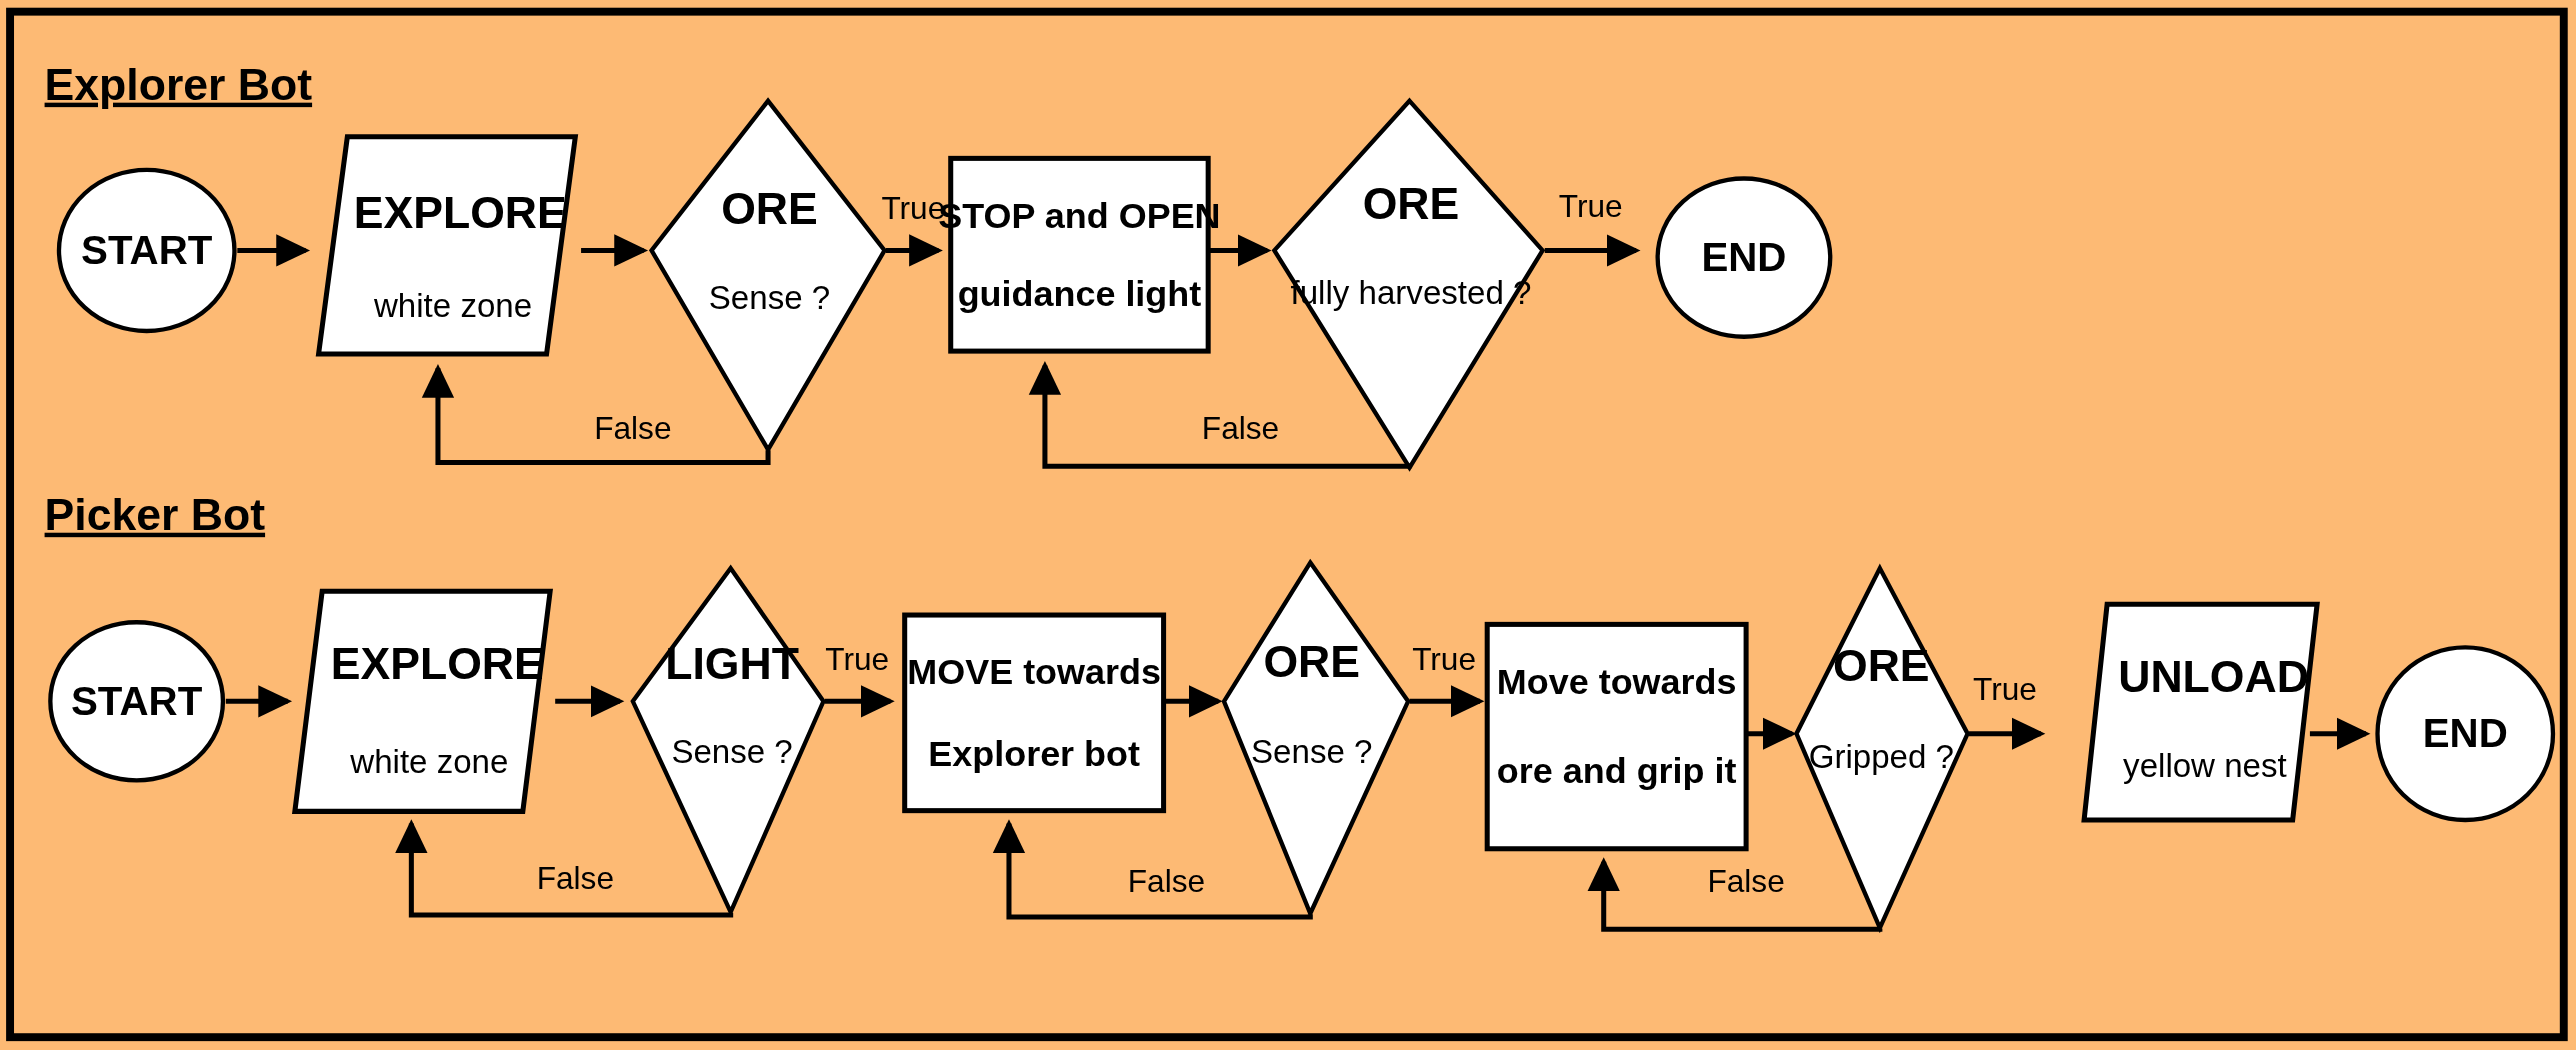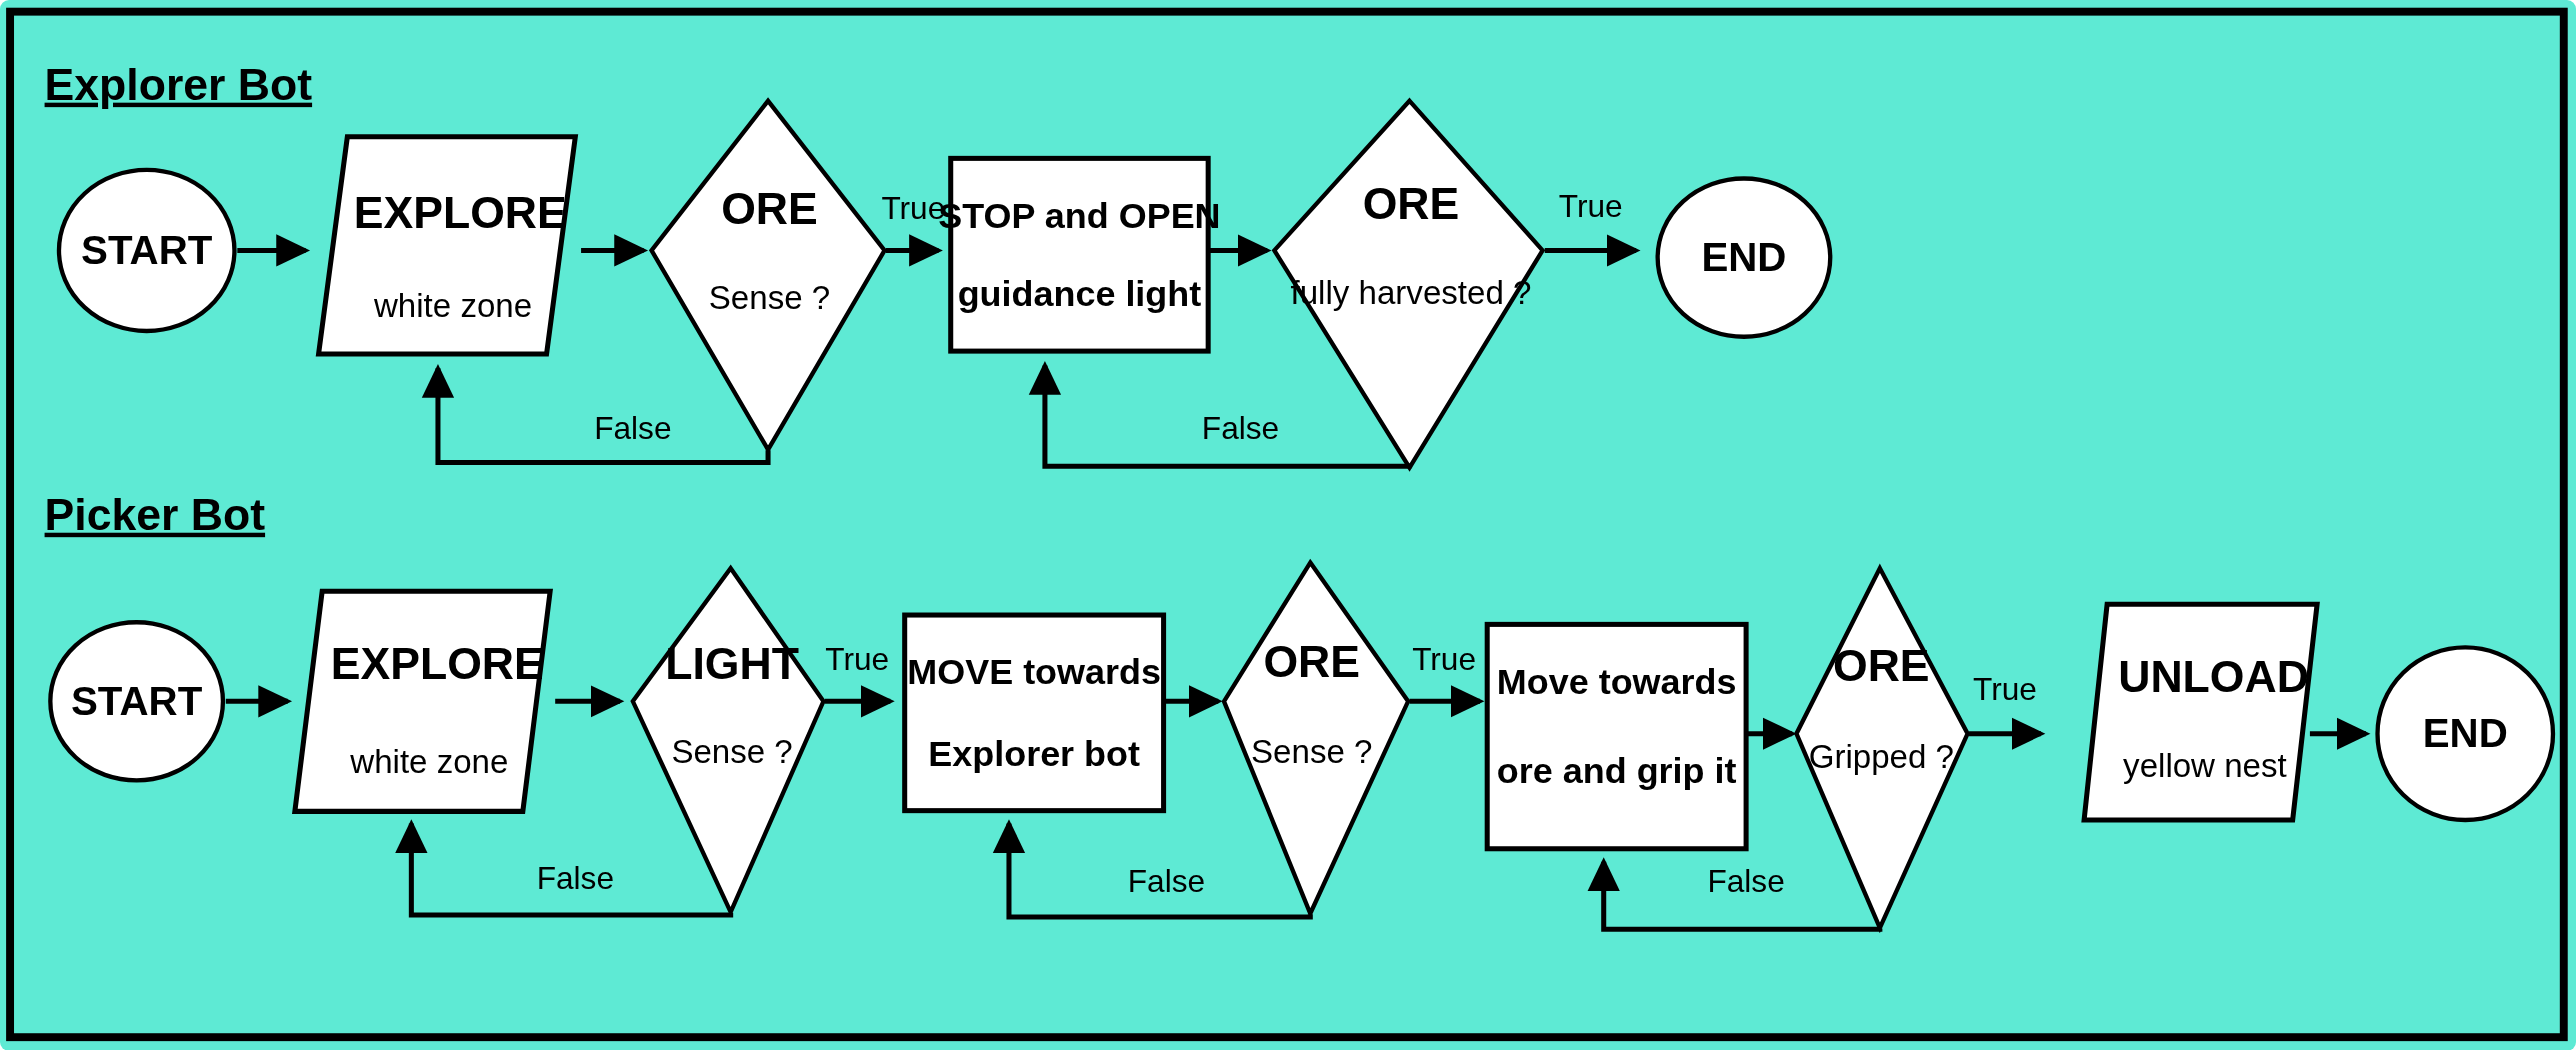--- a/index.html
+++ b/index.html
@@ -10,22 +10,21 @@
   body {
     width: 2576px;
     height: 1051px;
     font-family: "Liberation Sans", sans-serif;
     overflow: hidden;
   }
   #stage {
     position: relative;
     width: 2576px;
     height: 1051px;
-    background: #5eead4;
-    border-radius: 9px;
+    background: #fdba74;
   }
   svg#flow {
     display: block;
     width: 2576px;
     height: 1051px;
   }
   .shape-line {
     fill: #ffffff;
     stroke: #000000;
     stroke-width: 7;

